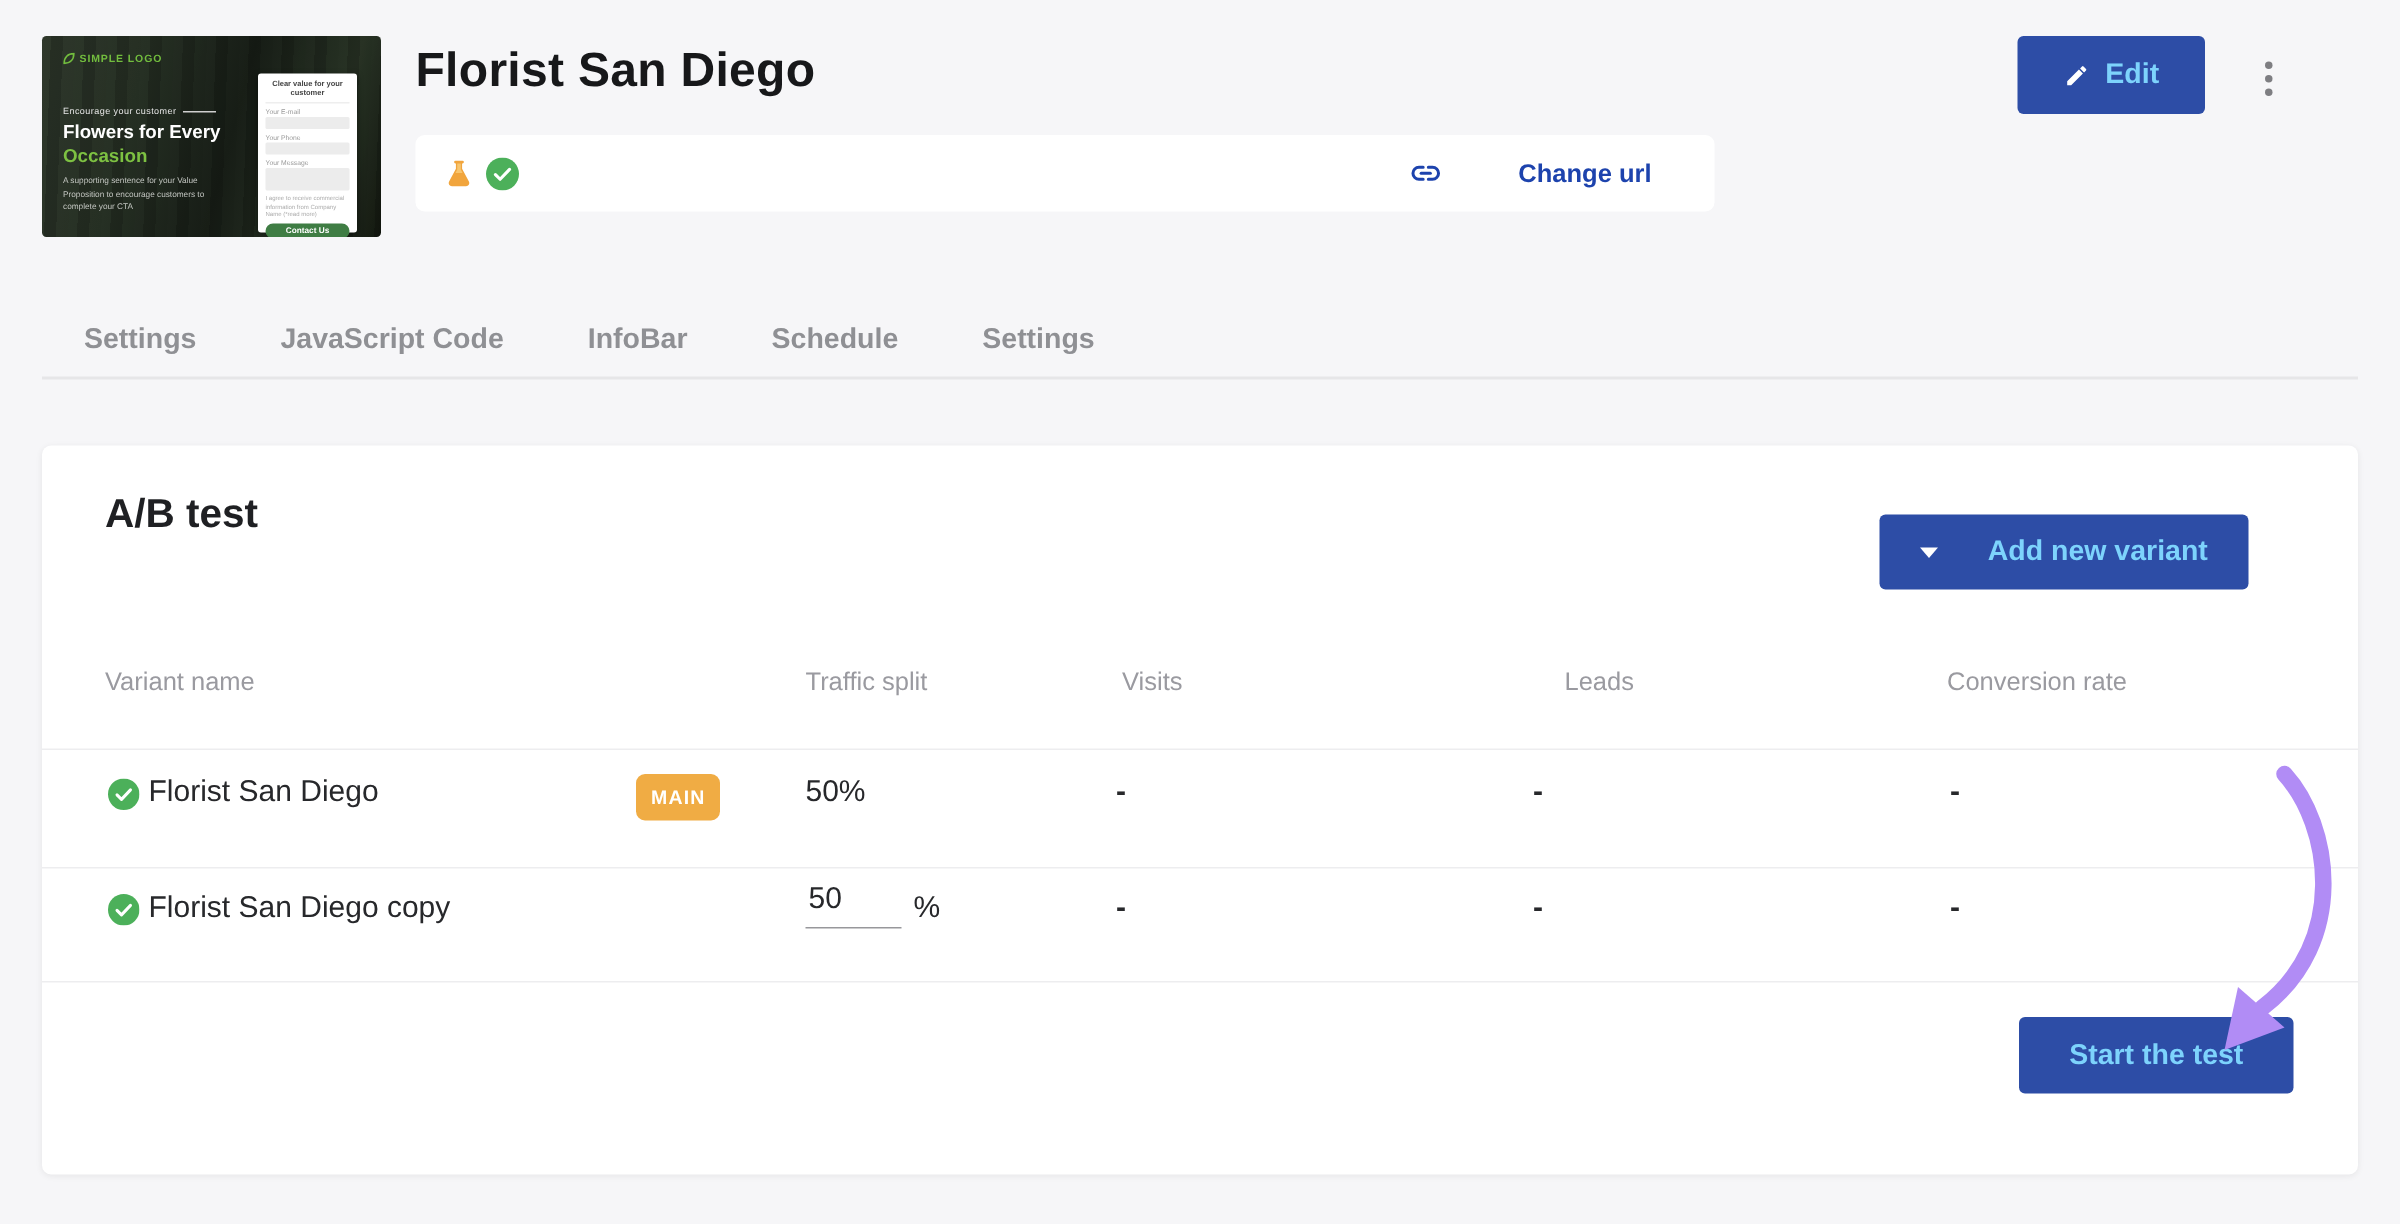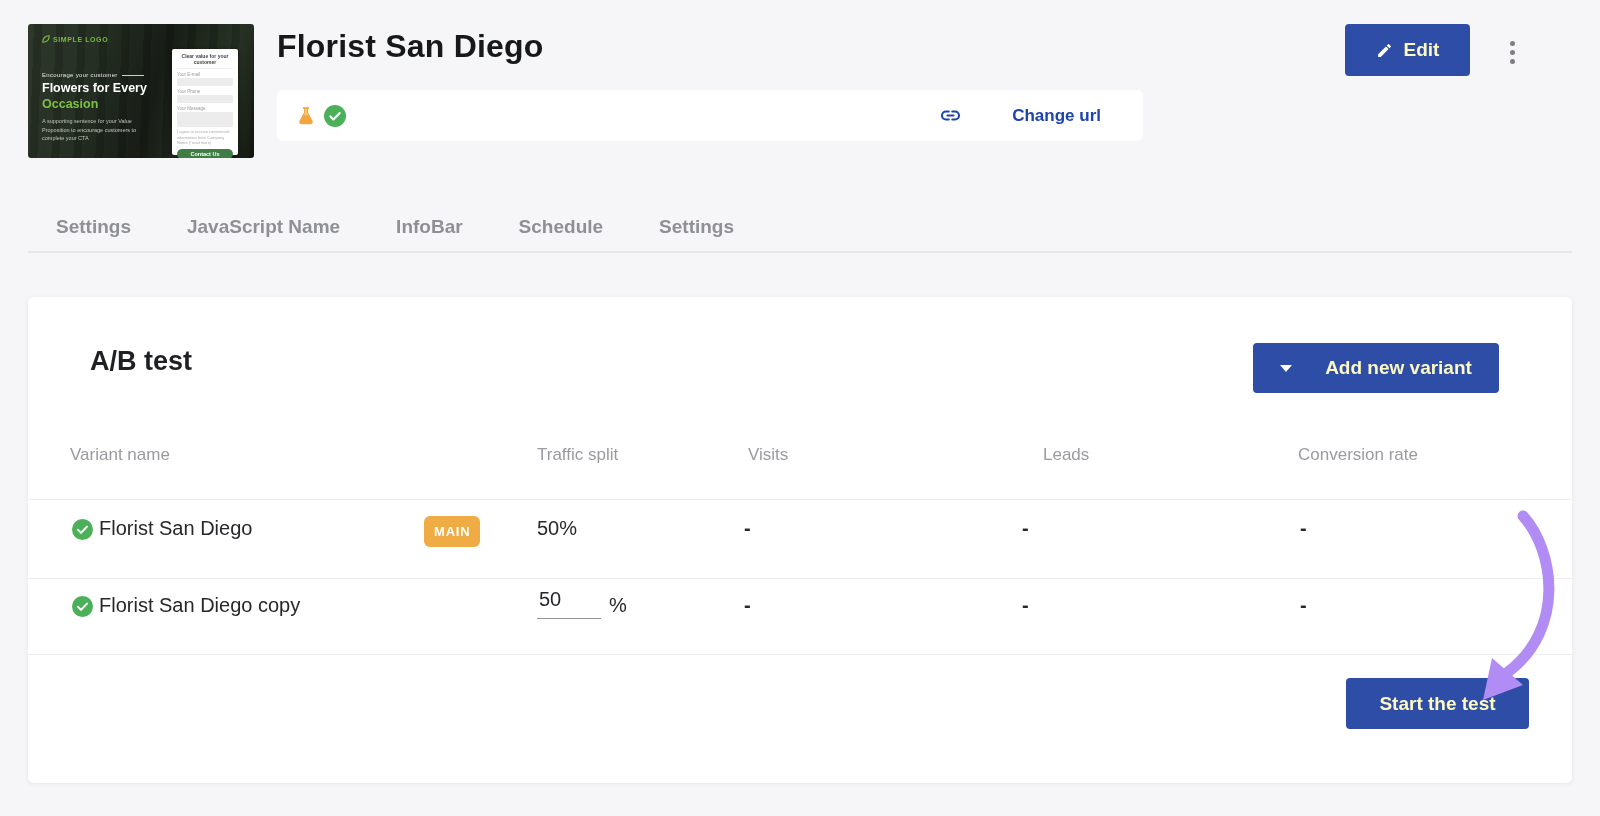--- a/index.html
+++ b/index.html
@@ -35,39 +35,39 @@
 
   .url-pill { left:277px; top:90px; width:866px; height:51px; background:#ffffff; border-radius:6px;
               display:flex; align-items:center; padding:0 42px 0 18px; }
   .url-pill .flask { display:flex; margin-right:7px; }
   .url-pill .check { display:flex; margin-right:17px; }
   .url-link { font-size:18px; color:#3b5ccc; text-decoration:none; cursor:pointer; white-space:nowrap; }
   .url-spacer { flex:1; }
   .link-icon { display:flex; cursor:pointer; }
   .change-url { margin-left:50px; font-size:17px; font-weight:700; color:#1d43ad; cursor:pointer; }
 
-  .btn-blue { background:#2d4da6; color:#fef9c3; border:none; border-radius:4px; cursor:pointer;
+  .btn-blue { background:#2d4da6; color:#7dd3fc; border:none; border-radius:4px; cursor:pointer;
               display:flex; align-items:center; justify-content:center; font-family:inherit; }
   .edit-btn { left:1345px; top:24px; width:125px; height:52px; gap:11px; font-size:19px; font-weight:700; }
   .kebab { left:1502px; top:35px; width:20px; height:34px; display:flex; flex-direction:column;
            align-items:center; justify-content:center; gap:4px; cursor:pointer; }
   .kebab i { width:5px; height:5px; border-radius:50%; background:#7e7e82; }
 
   
   .tabs { left:28px; top:203px; width:1544px; height:50px; display:flex; border-bottom:2px solid #e6e6e8; }
   .tab { padding:0 28px; display:flex; align-items:center; font-size:19px; font-weight:600;
          color:#8f9094; position:relative; cursor:pointer; white-space:nowrap; }
   .tab.active { color:#2247a8; }
   .tab.active::after { content:""; position:absolute; left:0; right:0; bottom:-2px; height:4px;
          background:#2d4da6; border-radius:2px; }
 
   
   .card { left:28px; top:297px; width:1544px; height:486px; background:#ffffff; border-radius:6px;
           box-shadow:0 1px 5px rgba(0,0,0,.07); }
-  .section-title { left:42px; top:49px; font-size:27px; color:#1f2023;margin-left:20px; }
+  .section-title { left:42px; top:30px; font-size:27px; color:#1f2023; }
   .add-btn { left:1225px; top:46px; width:246px; height:50px; gap:33px; font-size:19px; font-weight:700; }
   .caret-down { width:0; height:0; border-left:6px solid transparent; border-right:6px solid transparent;
                 border-top:7px solid #ffffff; }
   .col-label { top:148px; font-size:17px; color:#9a9aa0;text-align:center; }
   .hline { left:0; width:1544px; height:1px; background:#ededef; }
   .cell-text { font-size:20px; color:#27282b; }
   .dash { font-size:20px; font-weight:700; color:#27282b; }
   .vcheck { display:flex; }
   .badge-main { left:396px; top:219px; height:31px; padding:0 10px; border-radius:6px; background:#f0ac44;
                 color:#ffffff; font-size:13px; font-weight:700; letter-spacing:.8px;
@@ -143,21 +143,21 @@
     <span>Edit</span>
   </button>
   <div class="abs kebab">
       <i></i>
       <i></i>
       <i></i>
     </div>
 
   <nav class="abs tabs">
     <div class="tab">Settings</div>
-    <div class="tab">JavaScript Name</div>
+    <div class="tab">JavaScript Code</div>
     <div class="tab">InfoBar</div>
     <div class="tab">Schedule</div>
     <div class="tab">Settings</div>
   </nav>
 
   <section class="abs card">
     <h2 class="abs section-title">A/B test</h2>
 
     <button class="abs btn-blue add-btn">
       <span class="caret-down"></span>

